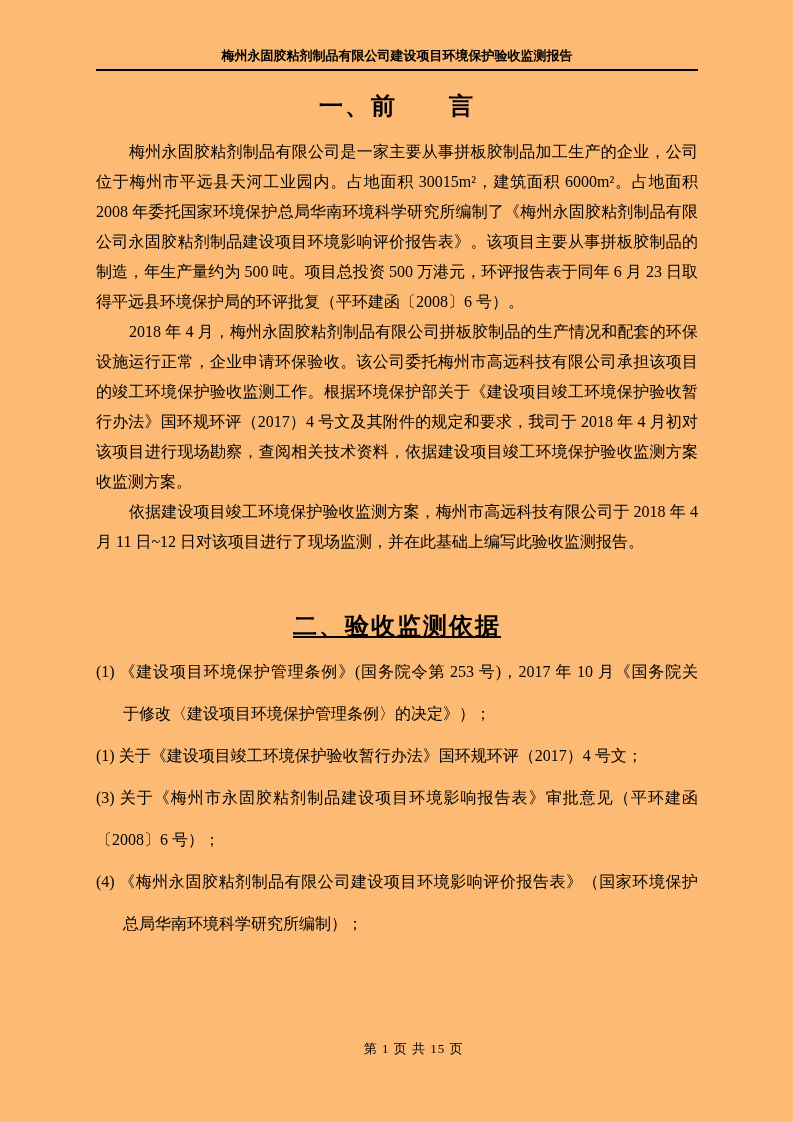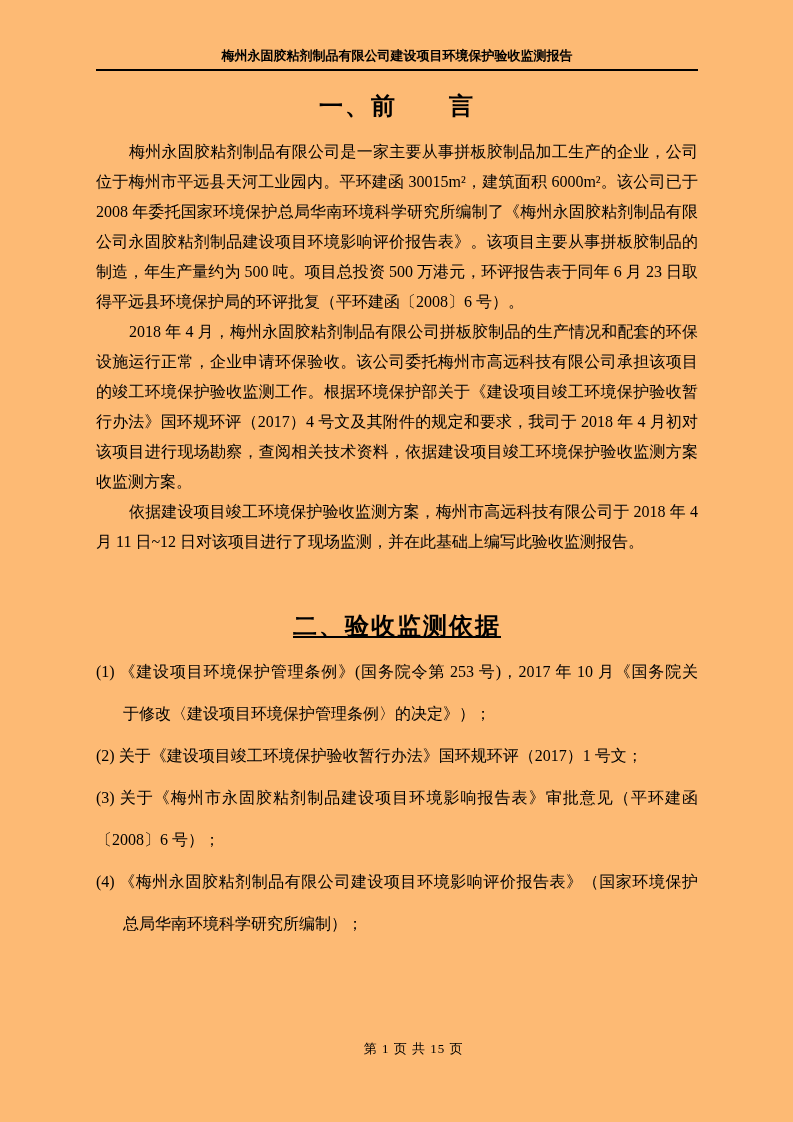--- a/index.html
+++ b/index.html
@@ -42,21 +42,21 @@
 
     <div class="hdr">
       <div class="hdr-title">梅州永固胶粘剂制品有限公司建设项目环境保护验收监测报告</div>
       <div class="hdr-rule"></div>
     </div>
 
     <h1 class="sec-heading h-sec1">一、前　　言</h1>
 
     <div class="bodytext">
       <div class="bl j ind">梅州永固胶粘剂制品有限公司是一家主要从事拼板胶制品加工生产的企业，公司</div>
-      <div class="bl j">位于梅州市平远县天河工业园内。平环建函 30015m²，建筑面积 6000m²。该公司已于</div>
+      <div class="bl j">位于梅州市平远县天河工业园内。占地面积 30015m²，建筑面积 6000m²。占地面积</div>
       <div class="bl j">2008 年委托国家环境保护总局华南环境科学研究所编制了《梅州永固胶粘剂制品有限</div>
       <div class="bl j">公司永固胶粘剂制品建设项目环境影响评价报告表》。该项目主要从事拼板胶制品的</div>
       <div class="bl j">制造，年生产量约为 500 吨。项目总投资 500 万港元，环评报告表于同年 6 月 23 日取</div>
       <div class="bl">得平远县环境保护局的环评批复（平环建函〔2008〕6 号）。</div>
 
       <div class="bl j ind">2018 年 4 月，梅州永固胶粘剂制品有限公司拼板胶制品的生产情况和配套的环保</div>
       <div class="bl j">设施运行正常，企业申请环保验收。该公司委托梅州市高远科技有限公司承担该项目</div>
       <div class="bl j">的竣工环境保护验收监测工作。根据环境保护部关于《建设项目竣工环境保护验收暂</div>
       <div class="bl j">行办法》国环规环评（2017）4 号文及其附件的规定和要求，我司于 2018 年 4 月初对</div>
       <div class="bl j">该项目进行现场勘察，查阅相关技术资料，依据建设项目竣工环境保护验收监测方案</div>
@@ -64,21 +64,21 @@
 
       <div class="bl j ind">依据建设项目竣工环境保护验收监测方案，梅州市高远科技有限公司于 2018 年 4</div>
       <div class="bl">月 11 日~12 日对该项目进行了现场监测，并在此基础上编写此验收监测报告。</div>
     </div>
 
     <h1 class="sec-heading h-sec2">二、验收监测依据</h1>
 
     <div class="list">
       <div class="ll j">(1) 《建设项目环境保护管理条例》(国务院令第 253 号)，2017 年 10 月《国务院关</div>
       <div class="ll hang">于修改〈建设项目环境保护管理条例〉的决定》）；</div>
-      <div class="ll">(2) 关于《建设项目竣工环境保护验收暂行办法》国环规环评（2017）1 号文；</div>
+      <div class="ll">(1) 关于《建设项目竣工环境保护验收暂行办法》国环规环评（2017）4 号文；</div>
       <div class="ll j">(3) 关于《梅州市永固胶粘剂制品建设项目环境影响报告表》审批意见（平环建函</div>
       <div class="ll">〔2008〕6 号）；</div>
       <div class="ll j">(4) 《梅州永固胶粘剂制品有限公司建设项目环境影响评价报告表》（国家环境保护</div>
       <div class="ll hang">总局华南环境科学研究所编制）；</div>
     </div>
 
   </div>
 
   <div class="footer">第 1 页 共 15 页</div>
 </div>

